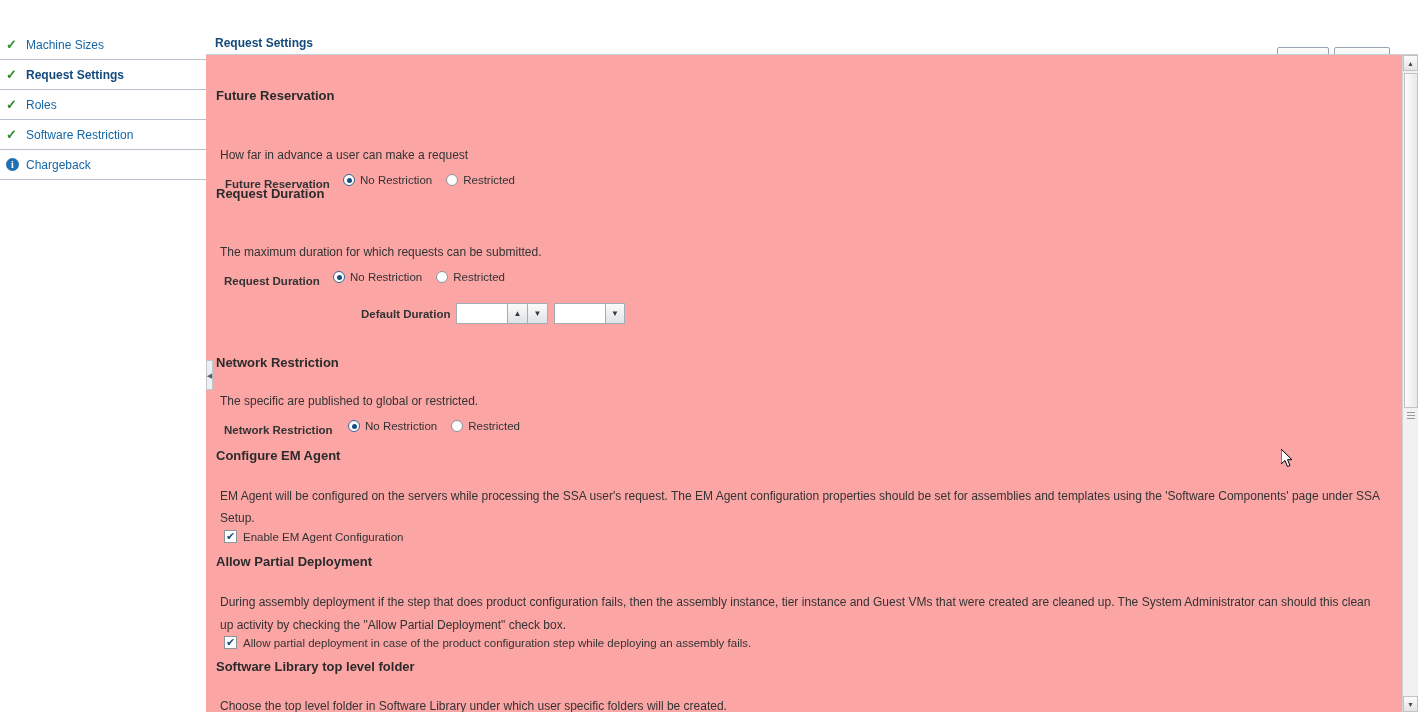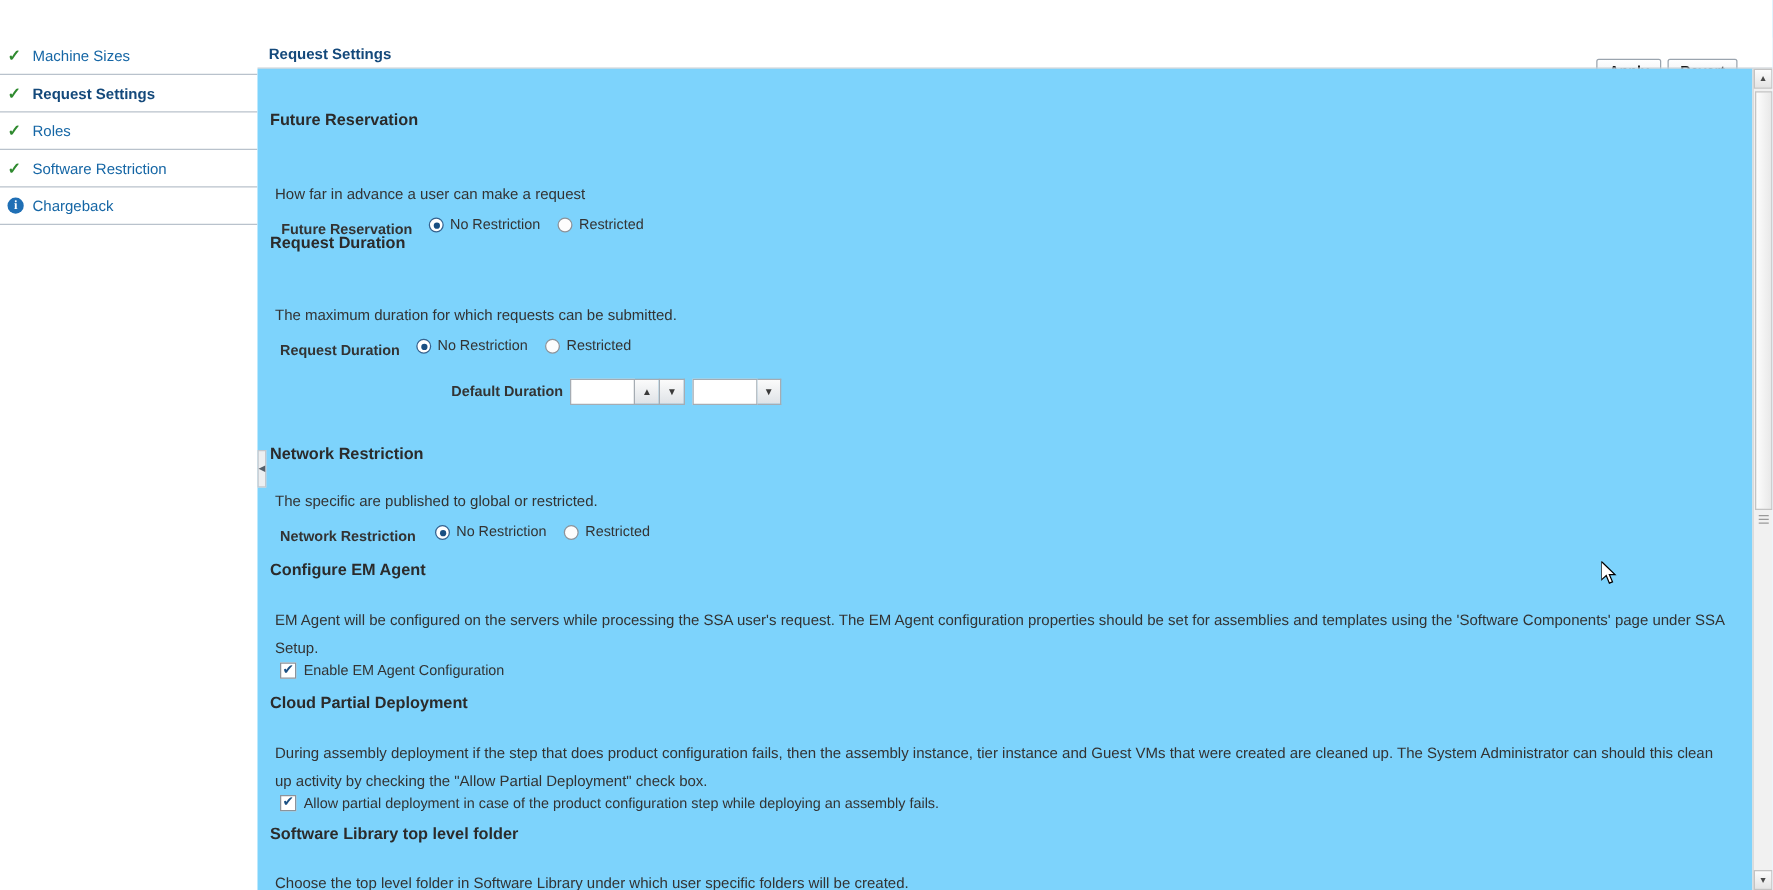--- a/index.html
+++ b/index.html
@@ -89,21 +89,21 @@
   .divider {
     position: absolute; left: 0; top: 24px; width: 1212px; height: 1px;
     background: #c8ced4;
   }
 
   
   .content {
     position: absolute; left: 0; top: 25px;
     width: 1196px; height: 657px;
     overflow: hidden;
-    background: #7dd3fc;
+    background: #fca5a5;
   }
   .inner { position: relative; padding: 0 10px 0 10px; }
 
   h2.section {
     margin: 0; font-size: 13px; font-weight: bold; color: #2b2b2b;
     position: absolute;
   }
   p.desc {
     margin: 4px; font-size: 12px; color: #333333; position: absolute;
   }
@@ -302,21 +302,21 @@
           <span class="radio-label">Restricted</span>
         </div>
 
         <h2 class="section" style="left:10px; top:393px;">Configure EM Agent</h2>
         <p class="desc" style="left:10px; top:426px; width:1160px; line-height:22px;">EM Agent will be configured on the servers while processing the SSA user's request. The EM Agent configuration properties should be set for assemblies and templates using the 'Software Components' page under SSA Setup.</p>
         <div class="chk-row" style="left:18px; top:475px;">
           <span class="chk on"></span>
           <span class="chk-label">Enable EM Agent Configuration</span>
         </div>
 
-        <h2 class="section" style="left:10px; top:499px;">Cloud Partial Deployment</h2>
+        <h2 class="section" style="left:10px; top:499px;">Allow Partial Deployment</h2>
         <p class="desc" style="left:10px; top:532px; width:1155px; line-height:23px;">During assembly deployment if the step that does product configuration fails, then the assembly instance, tier instance and Guest VMs that were created are cleaned up. The System Administrator can should this clean up activity by checking the "Allow Partial Deployment" check box.</p>
         <div class="chk-row" style="left:18px; top:581px;">
           <span class="chk on"></span>
           <span class="chk-label">Allow partial deployment in case of the product configuration step while deploying an assembly fails.</span>
         </div>
 
         <h2 class="section" style="left:10px; top:604px;">Software Library top level folder</h2>
         <p class="desc" style="left:10px; top:640px;">Choose the top level folder in Software Library under which user specific folders will be created.</p>
 
       </div>

